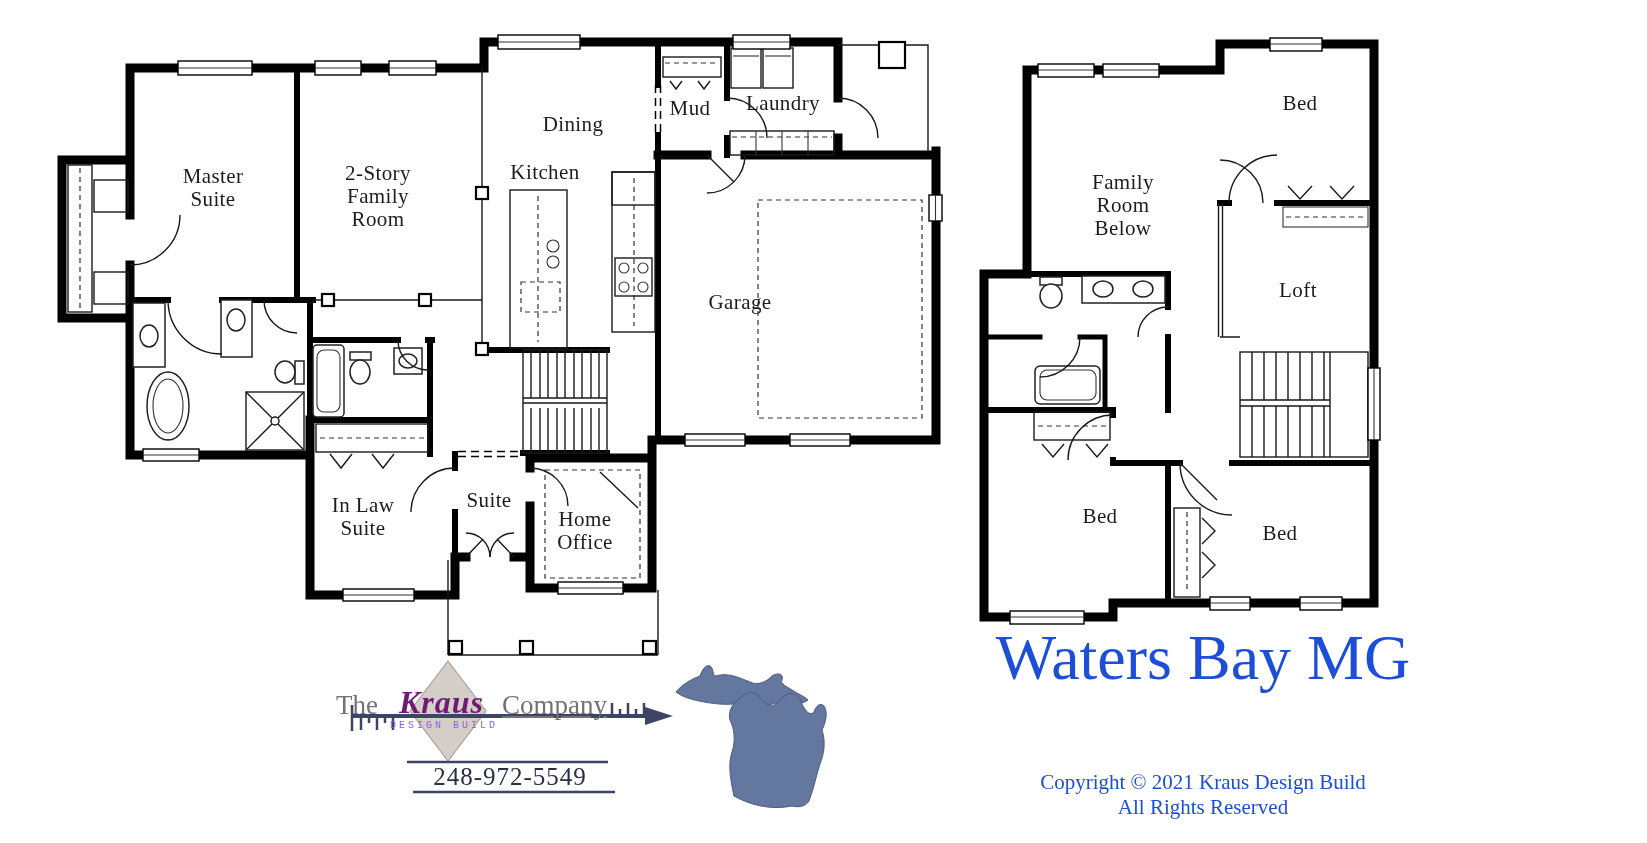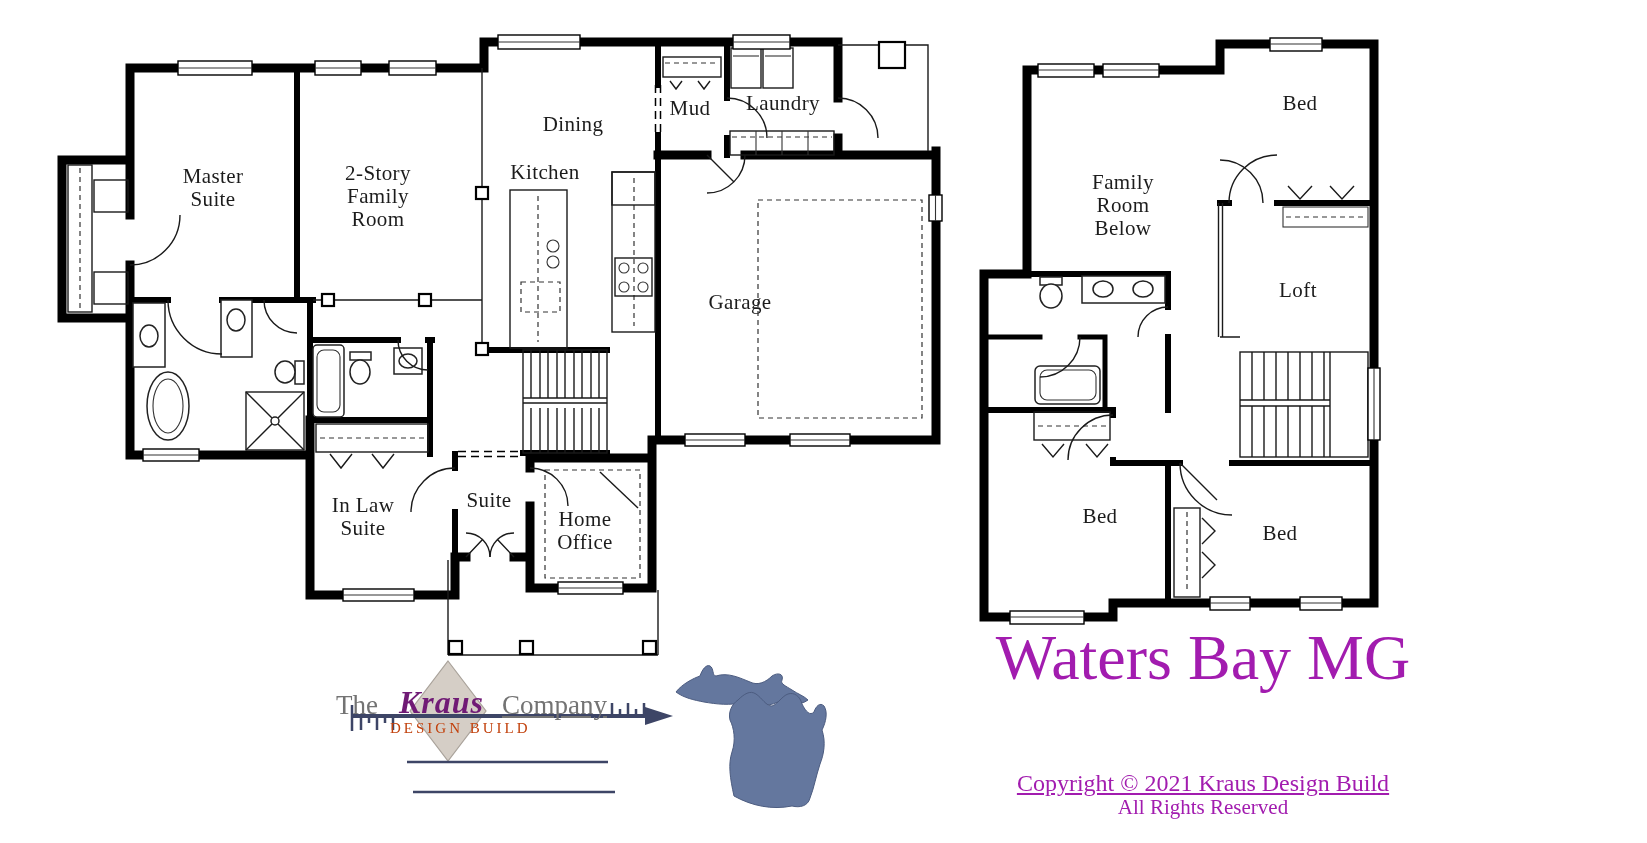--- a/index.html
+++ b/index.html
@@ -13,32 +13,32 @@
   .t{stroke:#1a1a1a;stroke-width:1.4;fill:none;}
   .t2{stroke:#333;stroke-width:1.1;fill:none;}
   .d{stroke:#333;stroke-width:1.2;fill:none;stroke-dasharray:5 4;}
   .dd{stroke:#000;stroke-width:1.5;fill:none;stroke-dasharray:8 5;}
   .w{fill:#fff;stroke:#000;stroke-width:1.4;}
   .post{fill:#fff;stroke:#000;stroke-width:2.2;}
   .fx{fill:#fff;stroke:#222;stroke-width:1.5;}
   
   .room-label{position:absolute;transform:translate(-50%,-50%);text-align:center;
     font-size:21px;line-height:23px;color:#1c1c1c;letter-spacing:.4px;white-space:pre-line;}
-  .title-line{position:absolute;transform:translateX(-50%);left:1203px;color:#a21caf;
+  .title-line{position:absolute;transform:translateX(-50%);left:1203px;color:#1d4ed8;
     text-align:center;line-height:1.05;white-space:nowrap;}
   #plan-title{top:624px;font-size:64px;}
   #plan-area{top:696px;font-size:62px;}
-  #plan-copyright{top:771px;font-size:24px;text-decoration:underline;}
+  #plan-copyright{top:771px;font-size:21px;}
   #plan-rights{top:796px;font-size:21px;}
   .logo-text{position:absolute;color:#737373;white-space:nowrap;}
   #logo-the{left:336px;top:690px;font-size:27px;}
   #logo-brand{left:399px;top:684px;font-size:32px;font-weight:bold;font-style:italic;letter-spacing:1px;}
   #logo-company{left:502px;top:690px;font-size:27px;text-decoration:underline;}
-  #logo-tagline{left:390px;top:720px;font-size:15px;letter-spacing:3px;color:#c2410c;
-    font-family:Liberation Serif, serif;}
+  #logo-tagline{left:390px;top:720px;font-size:10px;letter-spacing:3px;color:#8b5cf6;
+    font-family:Liberation Mono, monospace;}
   #logo-phone{left:400px;top:763px;width:220px;text-align:center;font-size:25px;color:#2b2f44;letter-spacing:1px;}
 </style>
 </head>
 <body>
 
 <div id="sheet">
 
 <svg width="1647" height="843" viewBox="0 0 1647 843">
 
   <g>
@@ -294,18 +294,19 @@
 Below</div>
   <div class="room-label" style="left:1300px;top:103px">Bed</div>
   <div class="room-label" style="left:1298px;top:290px">Loft</div>
   <div class="room-label" style="left:1100px;top:516px">Bed</div>
   <div class="room-label" style="left:1280px;top:533px">Bed</div>
 
   <div class="logo-text" id="logo-the">The</div>
   <div class="logo-text" id="logo-brand" style="color: #701a75;">Kraus</div>
   <div class="logo-text" id="logo-company">Company</div>
   <div class="logo-text" id="logo-tagline">DESIGN BUILD</div>
+  <div class="logo-text" id="logo-phone">248-972-5549</div>
 
   <div class="title-line" id="plan-title">Waters Bay MG</div>
   <div class="title-line" id="plan-copyright">Copyright © 2021 Kraus Design Build</div>
   <div class="title-line" id="plan-rights">All Rights Reserved</div>
 
 </div>
 
 </body></html>

